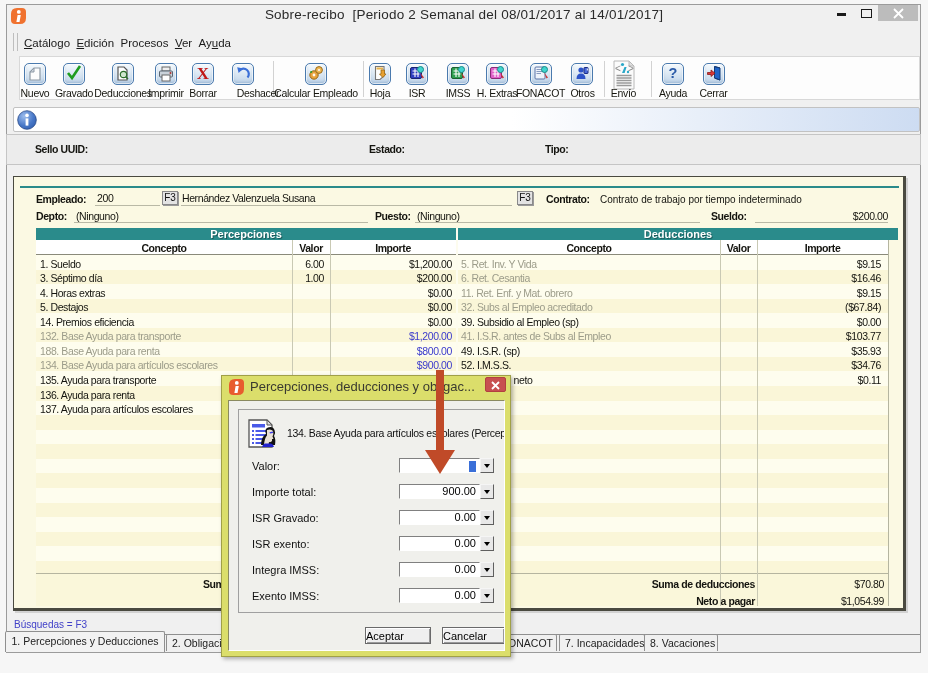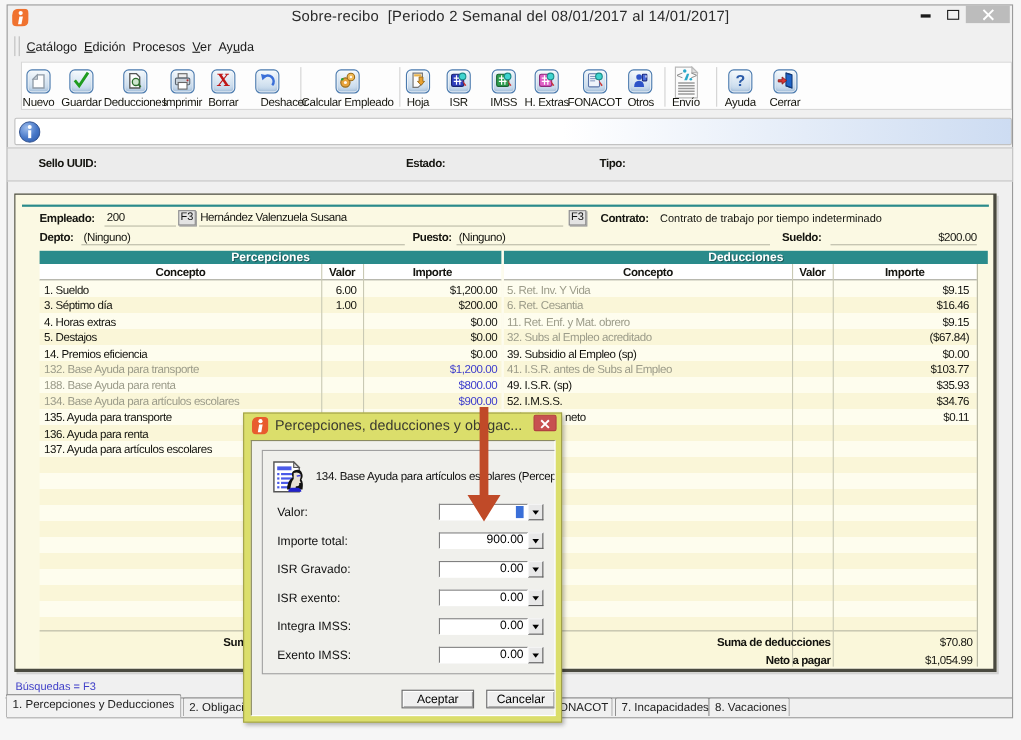--- a/index.html
+++ b/index.html
@@ -11,21 +11,21 @@
 .gray{color:#9c9c8a}
 .blue{color:#3b3bcc}
 #win{position:absolute;left:6px;top:4px;width:915px;height:649px;background:#f0f0f0;border:1px solid #9b9b9b;box-sizing:border-box}
 .sep{position:absolute;top:4px;width:1px;height:36px;background:#d2d2d2}
 .tbtn{position:absolute;top:6px;width:22px;height:22px;border:1px solid #4a7aae;border-radius:5px;background:linear-gradient(180deg,#f5fafd 0%,#e0ebf5 40%,#bfd4e9 100%);box-shadow:inset 0 0 0 1px rgba(255,255,255,0.65),inset 0 -2px 3px rgba(90,130,175,0.35);box-sizing:border-box}
 .tlab{position:absolute;top:30px;font-size:10.5px;letter-spacing:-0.3px;line-height:13px;color:#16160f;text-align:center;white-space:nowrap}
 .field{position:absolute;height:15px;background:#fff;border:1px solid;border-color:#808080 #fff #fff #808080;box-sizing:border-box;font-size:11px;line-height:13px;text-align:right;padding-right:3px;color:#000}
 .drop{position:absolute;width:14px;height:15px;background:#e8e8e8;border:1px solid;border-color:#f5f5f5 #5f5f5f #5f5f5f #f5f5f5;box-sizing:border-box}
 .drop:after{content:"";position:absolute;left:3px;top:5px;border:3px solid transparent;border-top:4px solid #000}
 .dlab{position:absolute;left:23px;font-size:11px;color:#111;white-space:nowrap}
-.btn95{position:absolute;top:226px;height:17px;background:#efefef;border:1px solid #6a6a6a;box-shadow:inset 1px 1px 0 #ffffff,inset -1px -1px 0 #9a9a9a;font-size:11px;text-align:center;line-height:16px;color:#000;box-sizing:border-box}
+.btn95{position:absolute;top:226px;height:17px;background:#efefef;border:1px solid #6a6a6a;box-shadow:inset 1px 1px 0 #ffffff,inset -1px -1px 0 #9a9a9a;font-size:11px;line-height:16px;color:#000;box-sizing:border-box}
 .tab{position:absolute;top:634px;height:17px;background:#f0f0f0;border:1px solid #8f8f8f;border-bottom:none;border-radius:2px 2px 0 0;font-size:10.5px;color:#222;text-align:center;line-height:16px;box-sizing:border-box;white-space:nowrap;padding:0 5px}
 .gline{position:absolute;width:1px;background:#c9c9b4}
 </style></head>
 <body>
 <div id="win"></div>
 
 <svg class="abs" style="left:11px;top:8px" width="15" height="16" viewBox="0 0 15 16">
     <path d="M0 6 Q0 0 6 0 L11 0 Q15 0 15 4 L15 10 Q15 16 9 16 L4 16 Q0 16 0 12 Z" fill="#f0722f"></path>
     <circle cx="7.8" cy="3.9" r="1.9" fill="#fff"></circle>
     <path d="M6.6 7 L9.8 7 L8.5 14 L5.4 14 Z" fill="#fff"></path>
@@ -51,21 +51,21 @@
 <svg class="abs" style="left:7px;top:9px" width="16" height="16" viewBox="0 0 16 16">
       <path d="M7 2 L13 2 L13 14 L3 14 L3 6 Z" fill="#fdfdfd" stroke="#8e9aa6" stroke-width="1.2"></path>
       <path d="M7 2 L7 6 L3 6 Z" fill="#cfd6dd" stroke="#8e9aa6" stroke-width="1"></path>
     </svg>
 <div class="tlab" style="left:-2px;width:34px">Nuevo</div>
 
 <div class="tbtn" style="left:43px"></div>
 <svg class="abs" style="left:46px;top:8px" width="16" height="16" viewBox="0 0 16 16">
       <path d="M2 8 L6 13 L14 1" fill="none" stroke="#1f9c1f" stroke-width="2.6"></path>
     </svg>
-<div class="tlab" style="left:31px;width:46px">Guardar</div>
+<div class="tlab" style="left:31px;width:46px">Gravado</div>
 
 <div class="tbtn" style="left:92px"></div>
 <svg class="abs" style="left:95px;top:9px" width="16" height="16" viewBox="0 0 16 16">
       <path d="M3 1 L9 1 L12 4 L12 14 L3 14 Z" fill="#fdfdfd" stroke="#555" stroke-width="1.2"></path>
       <circle cx="8.5" cy="8.5" r="3.2" fill="#cfe6cf" stroke="#2c6e2c" stroke-width="1.2"></circle>
       <path d="M10.8 10.8 L13 13" stroke="#2c6e2c" stroke-width="1.5"></path>
     </svg>
 <div class="tlab" style="left:74px;width:58px">Deducciones</div>
 
 <div class="tbtn" style="left:135px"></div>

